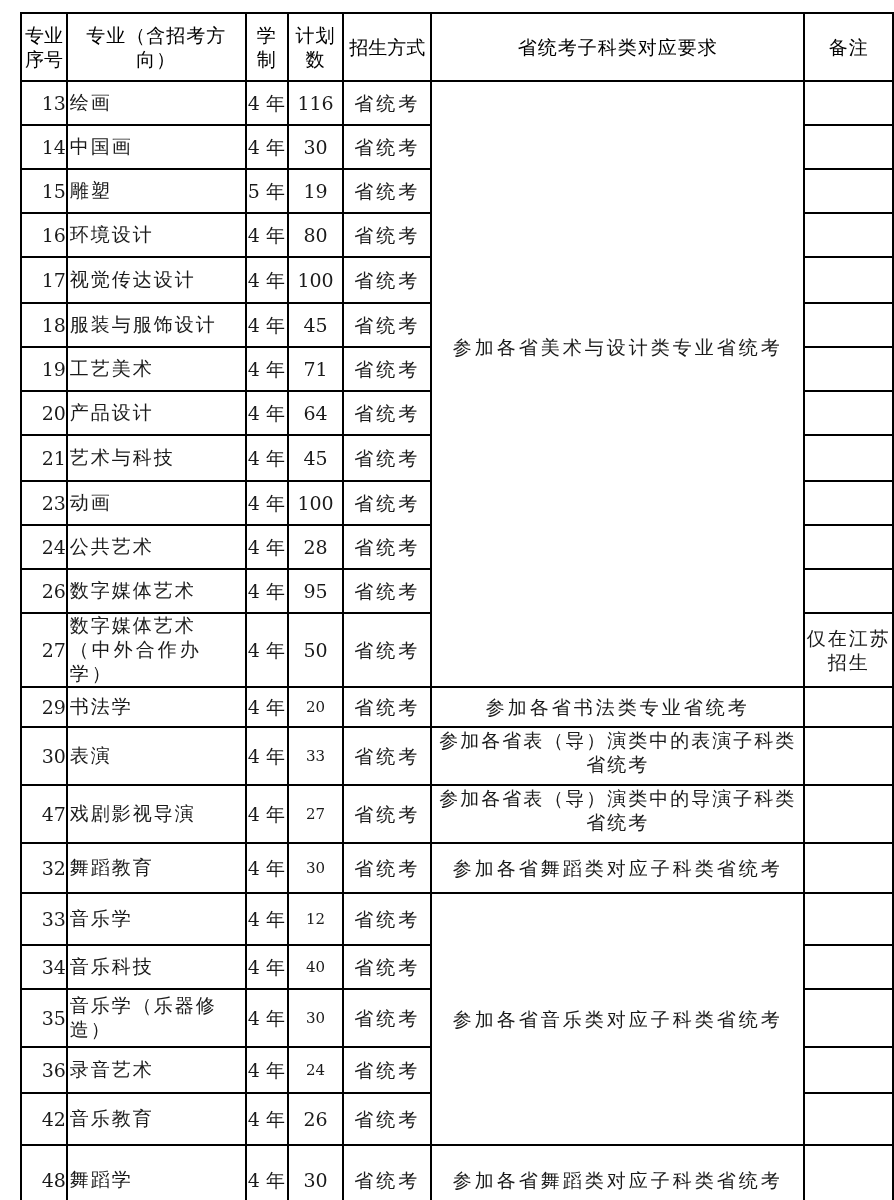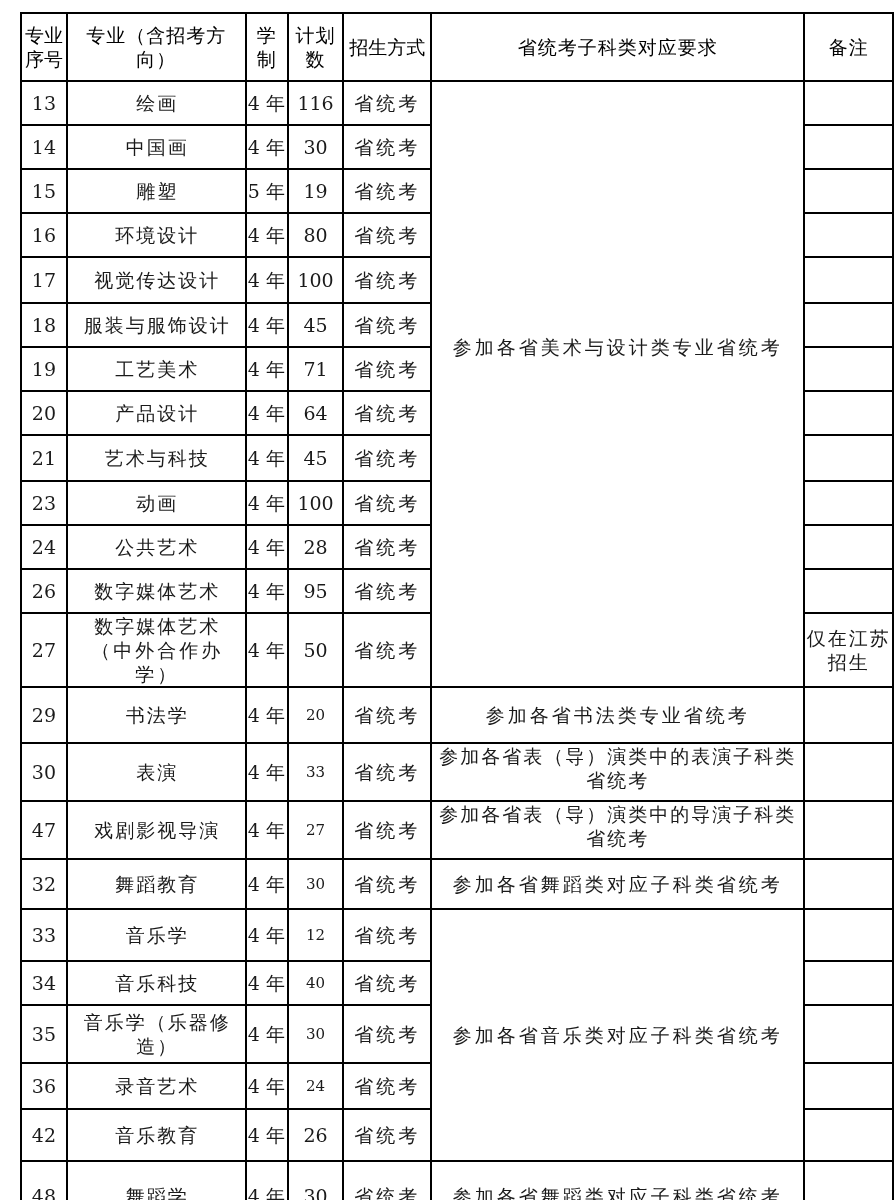--- a/index.html
+++ b/index.html
@@ -2,22 +2,22 @@
 <html><head>
 <meta charset="utf-8">
 <style>
   html, body { margin:0; padding:0; background:#ffffff; }
   body { width:894px; height:1200px; position:relative; overflow:hidden;
          font-family:"DejaVu Serif","Liberation Serif",serif; color:#1a1a1a; }
   table.admit { position:absolute; left:20px; top:12px; border-collapse:collapse; table-layout:fixed; }
   table.admit td, table.admit th { border:2px solid #000; padding:0; font-weight:normal;
          font-size:19px; line-height:24px; vertical-align:middle; overflow:hidden; }
   th { text-align:center; color:#000; letter-spacing:1px; }
-  .c-no { text-align:center;margin-left:25px; }
-  .c-name { text-align:center; padding-left:2px !important; letter-spacing:2px; }
+  .c-no { text-align:right;margin-left:25px; }
+  .c-name { text-align:left; padding-left:2px !important; letter-spacing:2px;font-family:Liberation Serif, serif; }
   .c-years { text-align:left; padding-left:1px !important; }
   .c-plan { text-align:center;border-radius:21px; }
   .c-plan.small { font-size:15px; }
   .c-mode { text-align:center; letter-spacing:3px; }
   .c-req { text-align:center; letter-spacing:3px; }
   .c-note { text-align:center; letter-spacing:2px;margin-top:24px; }
 </style>
 </head>
 <body>
 
@@ -141,21 +141,21 @@
       <td class="c-note"></td>
     </tr>
     <tr style="height:58px">
       <td class="c-no">27</td>
       <td class="c-name"><span>数字媒体艺术</span><br><span style="letter-spacing:3px">（中外合作办学）</span></td>
       <td class="c-years">4 年</td>
       <td class="c-plan">50</td>
       <td class="c-mode">省统考</td>
       <td class="c-note"><span>仅在江苏</span><br><span>招生</span></td>
     </tr>
-    <tr style="height:56px">
+    <tr style="height:40px">
       <td class="c-no">29</td>
       <td class="c-name">书法学</td>
       <td class="c-years">4 年</td>
       <td class="c-plan small">20</td>
       <td class="c-mode">省统考</td>
       <td class="c-req">参加各省书法类专业省统考</td>
       <td class="c-note"></td>
     </tr>
     <tr style="height:58px">
       <td class="c-no">30</td>

